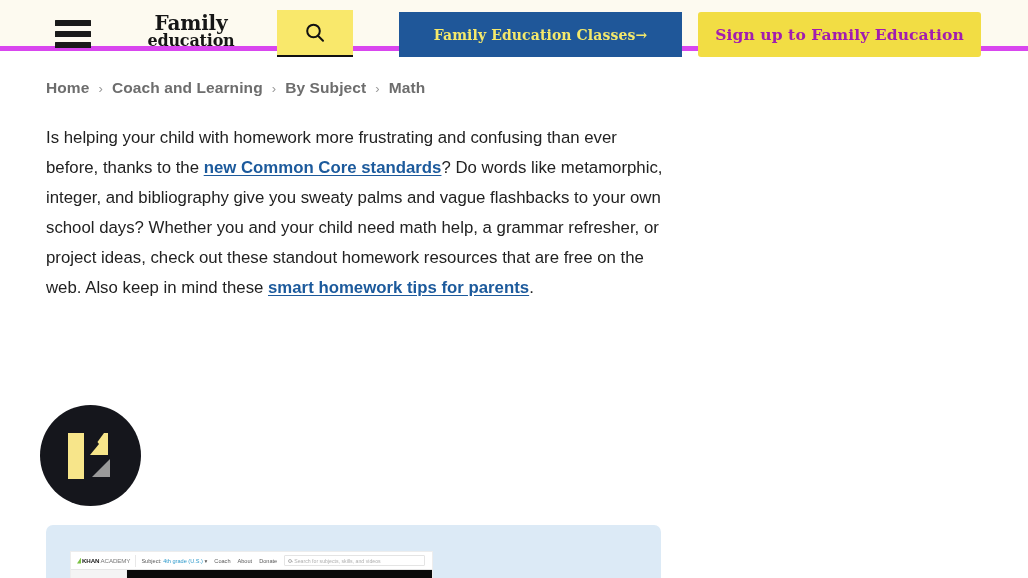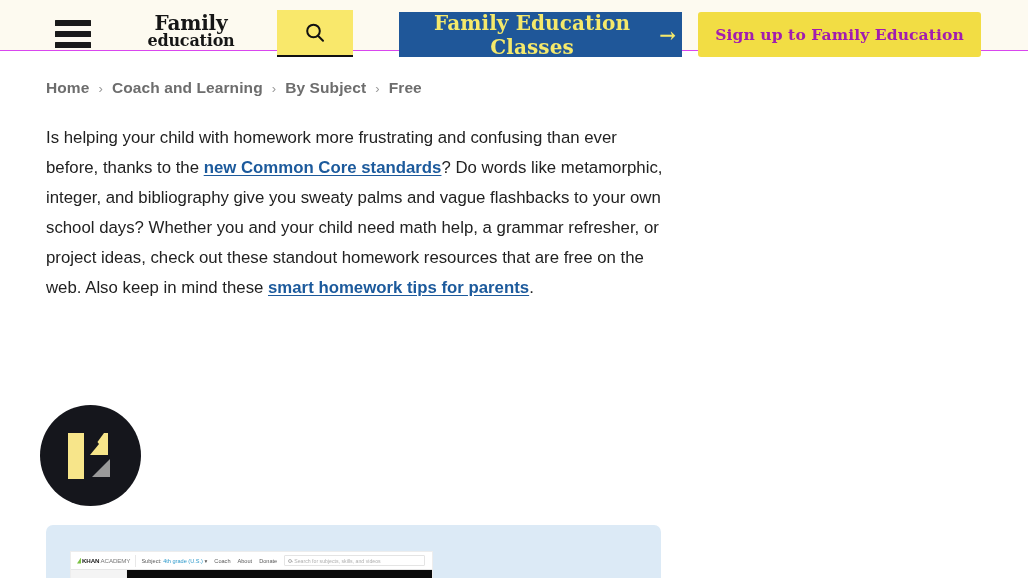--- a/index.html
+++ b/index.html
@@ -10,21 +10,21 @@
     background: #ffffff;
     font-family: "Liberation Sans", sans-serif;
   }
   #page { position: relative; width: 1028px; height: 578px; background:#fff; overflow:hidden; }
 
   
   .site-header {
     position: relative;
     height: 51px;
     background: #fdfaf0;
-    border-bottom: 1px solid #d946ef;
+    border-bottom: 5px solid #d946ef;
     display: flex;
     align-items: center;
   }
   .hamburger {
     position: absolute; left: 55px; top: 20px;
     width: 36px; height: 28px;
     display: flex; flex-direction: column; justify-content: space-between;
     cursor: pointer;
   }
   .hamburger span { display:block; width: 36px; height: 6px; background:#1a1a1a; border-radius:0.5px; }
@@ -50,21 +50,21 @@
   }
   .search-box svg { display:block; }
 
   .btn-classes {
     position: absolute; left: 399px; top: 12px;
     width: 283px; height: 45px;
     background: #1f5799;
     color: #f5e96b;
     border: none;
     font-family: "DejaVu Serif", serif;
-    font-size: 20px; font-weight: 700;
+    font-size: 14px; font-weight: 700;
     letter-spacing: 0.1px;
     display:flex; align-items:center; justify-content:center; 
     cursor: pointer;
   }
   .btn-signup {
     position: absolute; left: 698px; top: 12px;
     width: 283px; height: 45px;
     background: #f2dd44;
     color: #a21caf;
     border: none; border-radius: 3px;
@@ -220,21 +220,21 @@
 
   <main class="content">
 
     <nav class="breadcrumb">
       <a>Home</a>
       <span class="sep">›</span>
       <a>Coach and Learning</a>
       <span class="sep">›</span>
       <a>By Subject</a>
       <span class="sep">›</span>
-      <a>Free</a>
+      <a>Math</a>
     </nav>
 
 
 
     <p class="lede">
       <span>Is helping your child with homework more frustrating and confusing than ever before, thanks to the </span><a>new Common Core standards</a><span>? Do words like metamorphic, integer, and bibliography give you sweaty palms and vague flashbacks to your own school days? Whether you and your child need math help, a grammar refresher, or project ideas, check out these standout homework resources that are free on the web. Also keep in mind these </span><a>smart homework tips for parents</a><span>.</span>
     </p>
   </main>
 
   <div class="badge-overlay">

